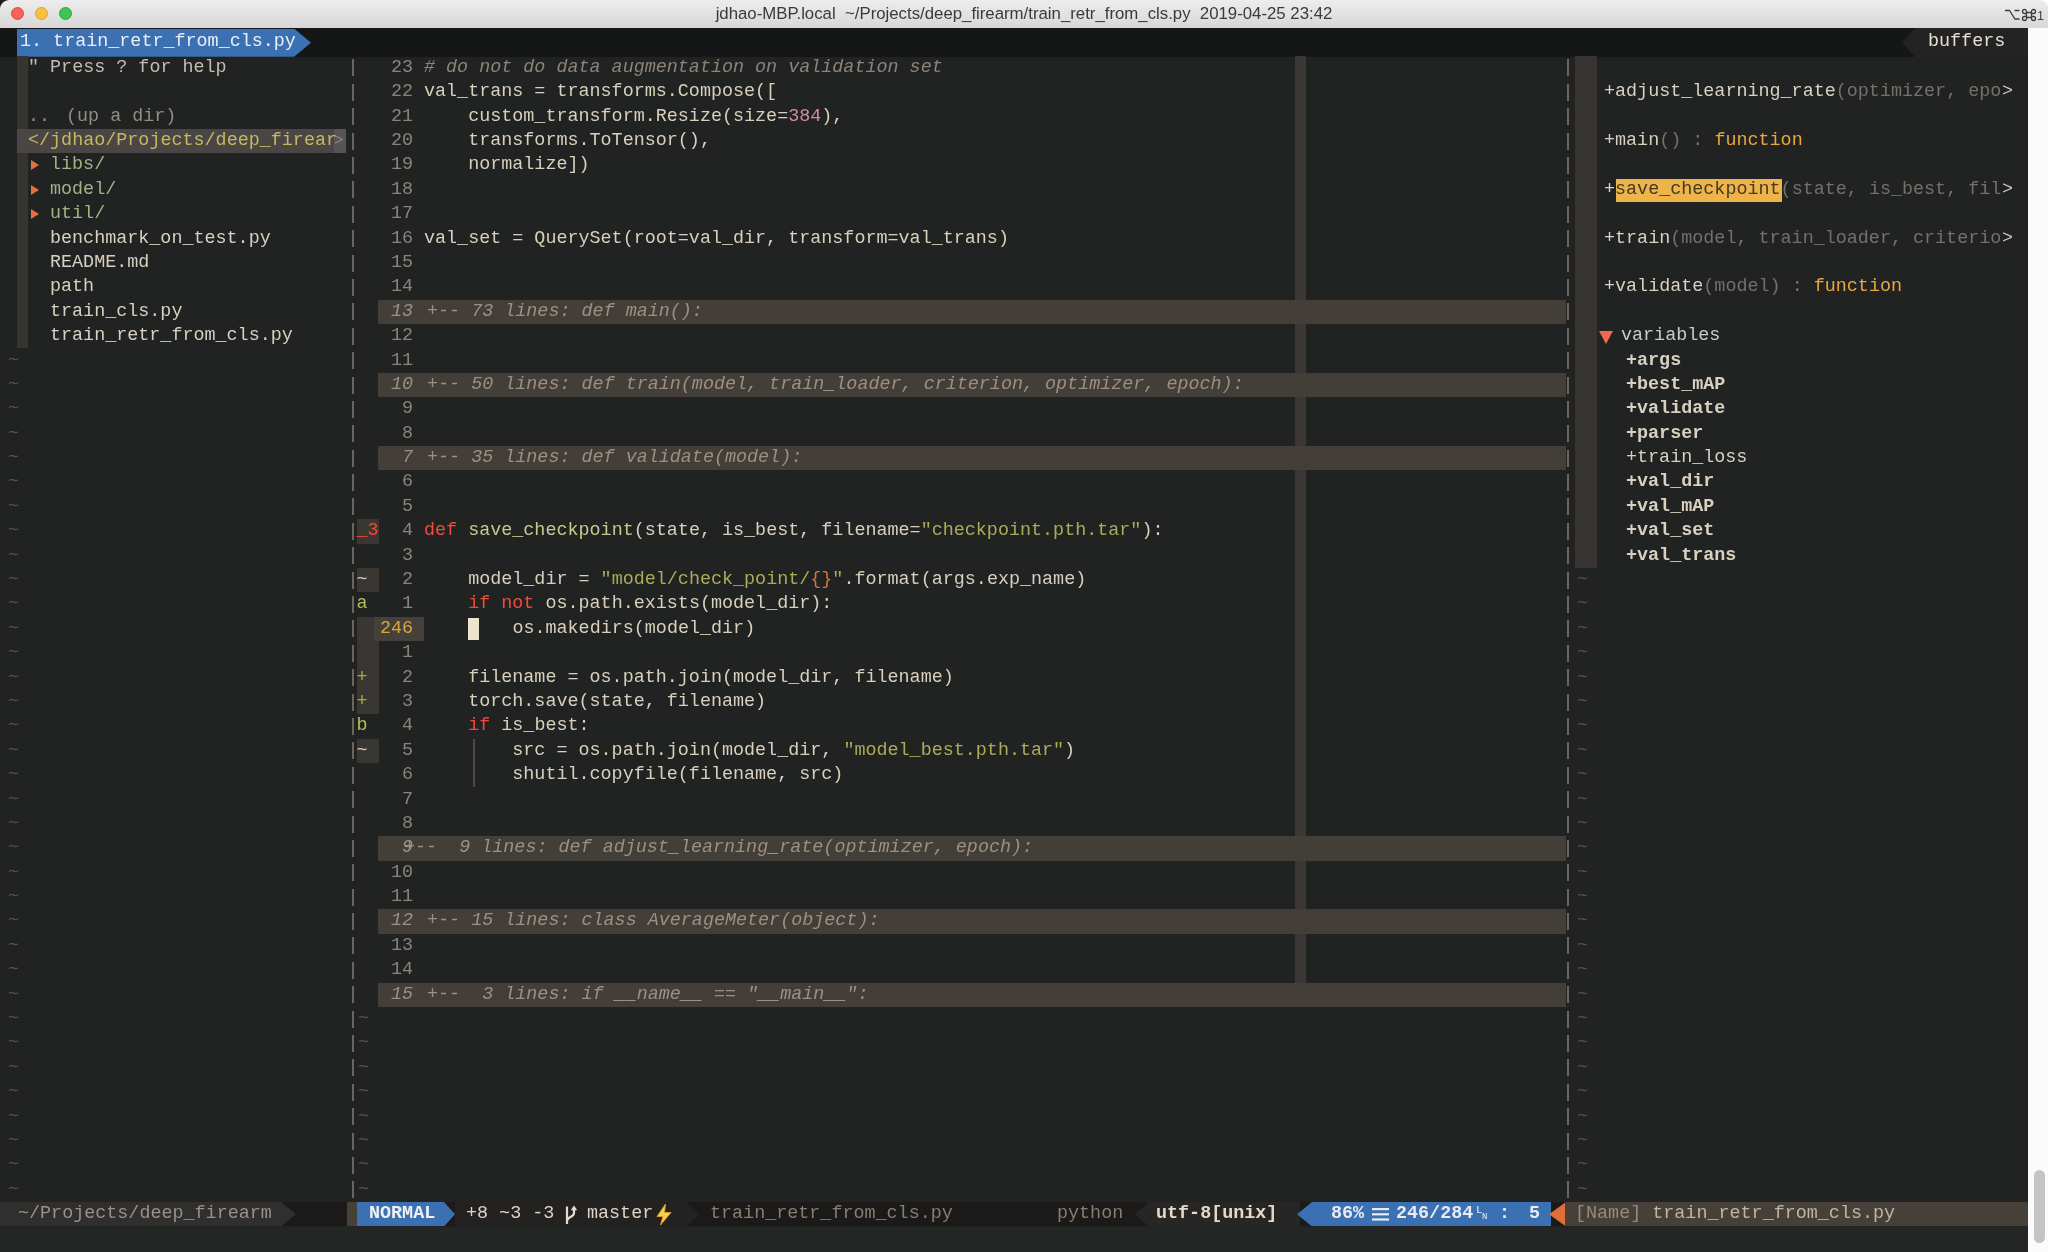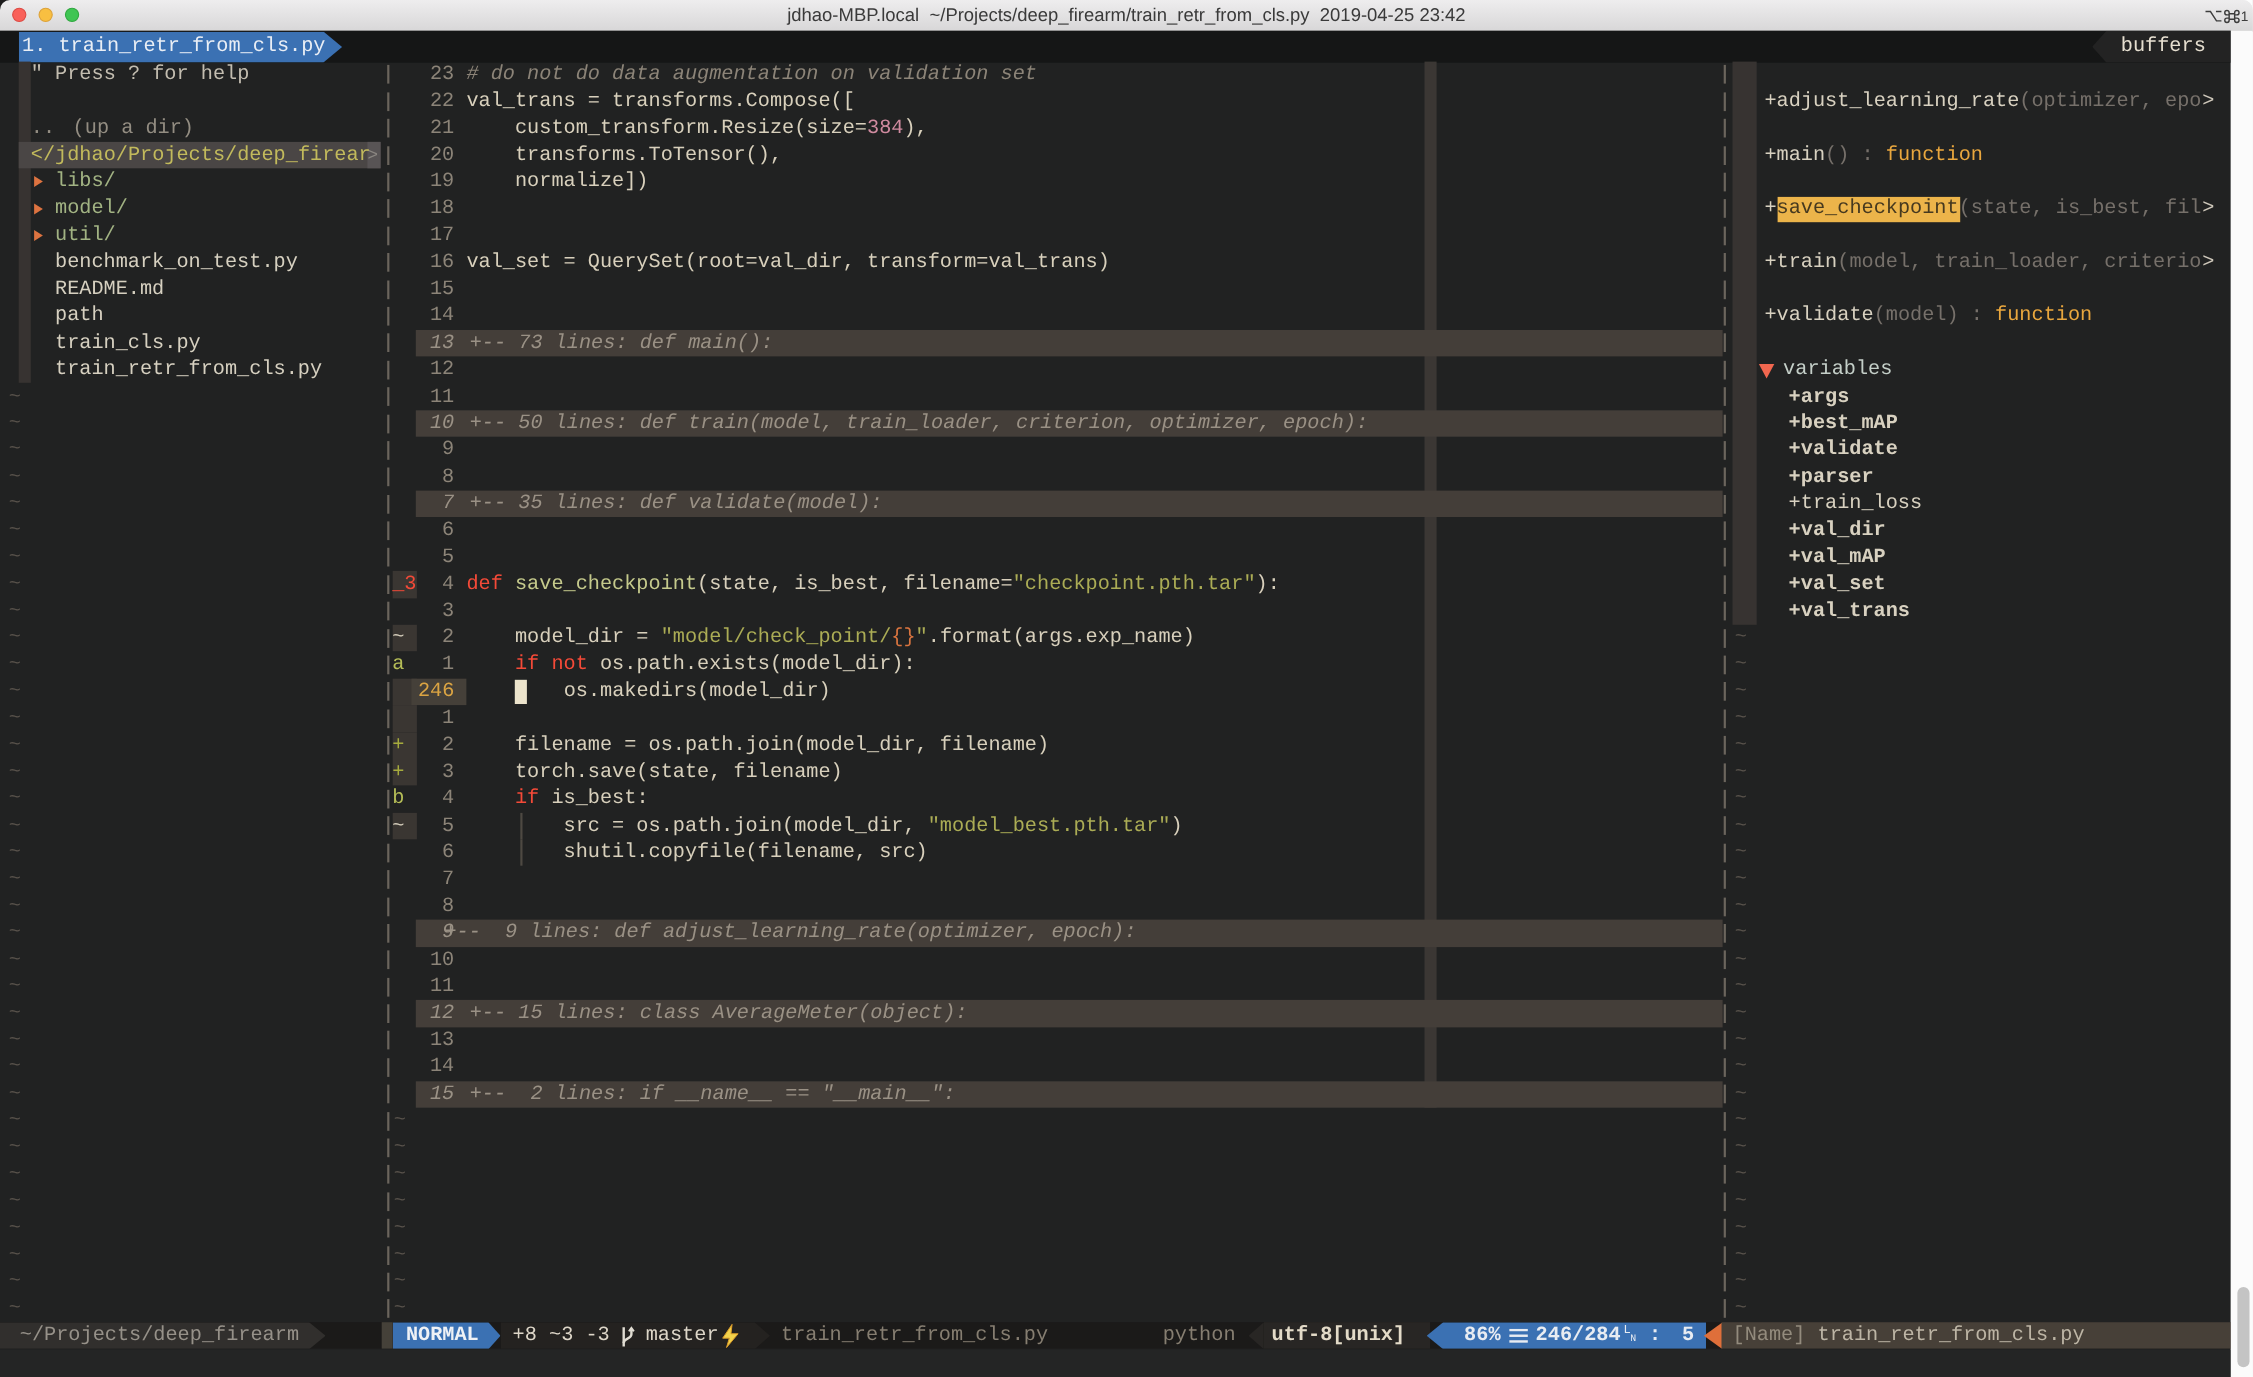--- a/index.html
+++ b/index.html
@@ -245,21 +245,21 @@
 <div class="r" style="left:427px;top:299.7px"><span style="color:#9a9185;font-style:italic">+-- 73 lines: def main():</span></div>
 <div class="r" style="left:390.9px;top:372.9px;color:#9a9185;font-style:italic">10</div>
 <div class="r" style="left:427px;top:372.9px"><span style="color:#9a9185;font-style:italic">+-- 50 lines: def train(model, train_loader, criterion, optimizer, epoch):</span></div>
 <div class="r" style="left:401.9px;top:446.0px;color:#9a9185;font-style:italic">7</div>
 <div class="r" style="left:427px;top:446.0px"><span style="color:#9a9185;font-style:italic">+-- 35 lines: def validate(model):</span></div>
 <div class="r" style="left:401.9px;top:836.3px;color:#9a9185;font-style:italic">9</div>
 <div class="r" style="left:404px;top:836.3px"><span style="color:#9a9185;font-style:italic">+--  9 lines: def adjust_learning_rate(optimizer, epoch):</span></div>
 <div class="r" style="left:390.9px;top:909.4px;color:#9a9185;font-style:italic">12</div>
 <div class="r" style="left:427px;top:909.4px"><span style="color:#9a9185;font-style:italic">+-- 15 lines: class AverageMeter(object):</span></div>
 <div class="r" style="left:390.9px;top:982.6px;color:#9a9185;font-style:italic">15</div>
-<div class="r" style="left:427px;top:982.6px"><span style="color:#9a9185;font-style:italic">+--  2 lines: if __name__ == "__main__":</span></div>
+<div class="r" style="left:427px;top:982.6px"><span style="color:#9a9185;font-style:italic">+--  3 lines: if __name__ == "__main__":</span></div>
 <div class="r" style="left:356.5px;top:519.2px"><span style="color:#f44a38">_3</span></div>
 <div class="r" style="left:356.5px;top:568.0px"><span style="color:#d3ccba">~</span></div>
 <div class="r" style="left:356.5px;top:592.4px"><span style="color:#b5bd57">a</span></div>
 <div class="r" style="left:356.5px;top:665.5px"><span style="color:#a6ab3d">+</span></div>
 <div class="r" style="left:356.5px;top:689.9px"><span style="color:#a6ab3d">+</span></div>
 <div class="r" style="left:356.5px;top:714.3px"><span style="color:#b5bd57">b</span></div>
 <div class="r" style="left:356.5px;top:738.7px"><span style="color:#d3ccba">~</span></div>
 <div class="r" style="left:358px;top:1007.0px"><span style="color:#57514a">~</span></div>
 <div class="r" style="left:358px;top:1031.4px"><span style="color:#57514a">~</span></div>
 <div class="r" style="left:358px;top:1055.8px"><span style="color:#57514a">~</span></div>

